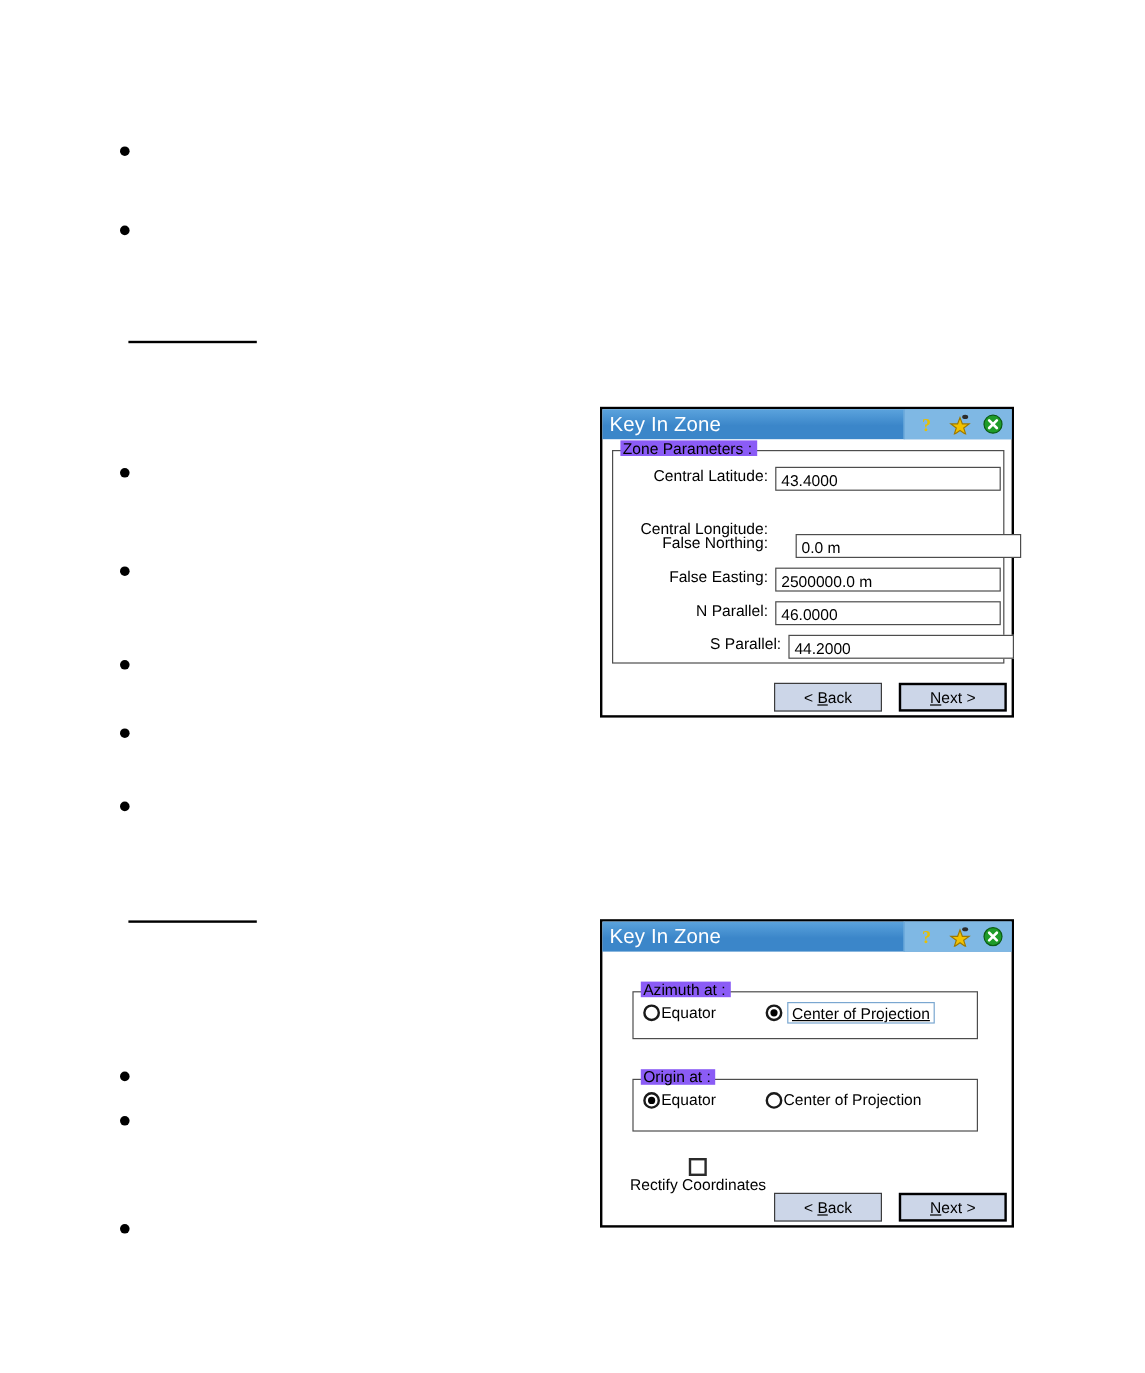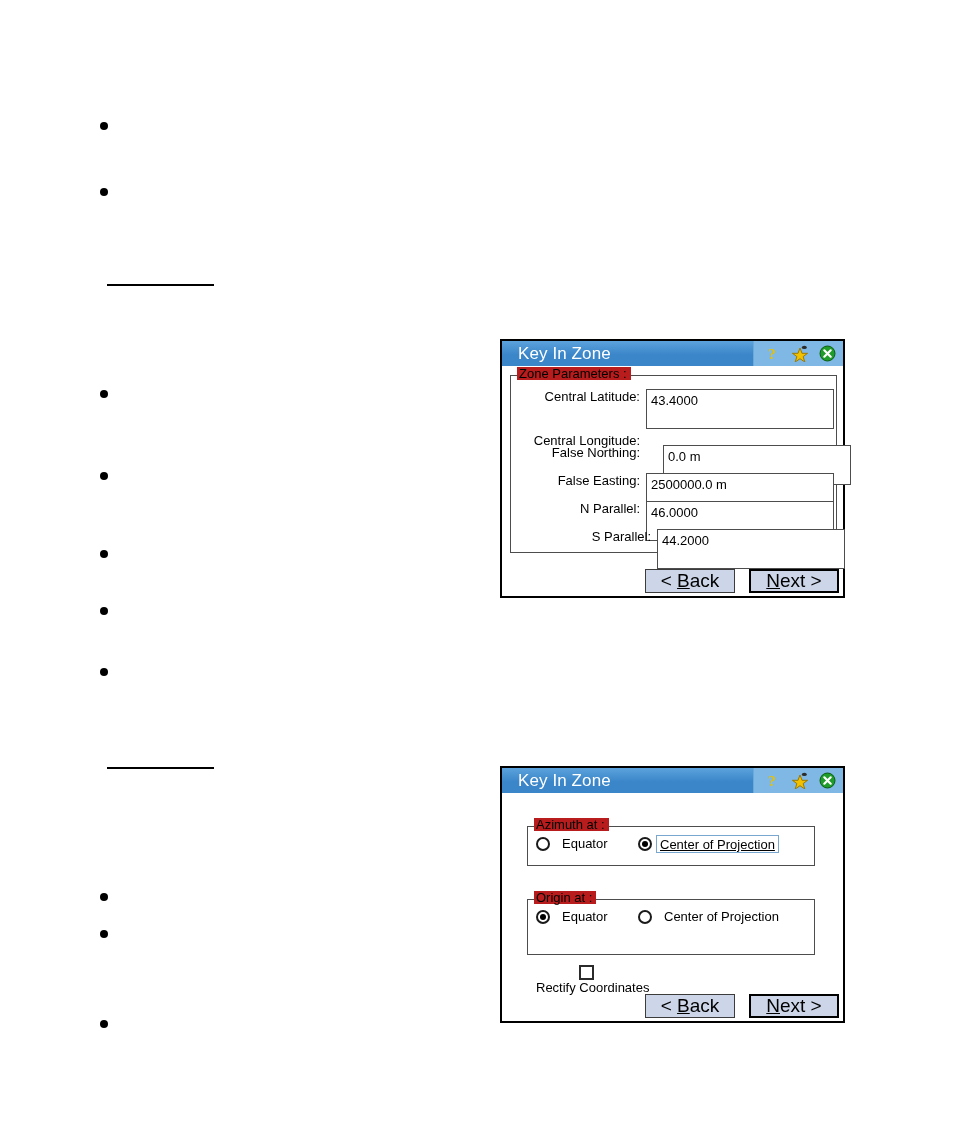--- a/index.html
+++ b/index.html
@@ -36,21 +36,21 @@
     background: #ffffff;
     border: 2px solid #000000;
     box-sizing: border-box;
   }
   .titlebar {
     height: 25px;
     background: linear-gradient(to bottom, #5ba3dd 0%, #3b86c9 55%, #3b86c9 100%);
     display: flex;
     align-items: center;
     justify-content: space-between;
-    padding: 0 0 0 16px;
+    padding: 0 0 0 6px;
     box-sizing: border-box;
   }
   .titlebar-text {
     color: #ffffff;
     font-size: 17px;
     line-height: 17px;
     letter-spacing: 0.1px;
     white-space: nowrap;
   }
   .titlebar-icons {
@@ -73,21 +73,21 @@
   
   .groupbox {
     position: absolute;
     border: 1px solid #4d4d4d;
     box-sizing: border-box;
   }
   .groupbox-legend {
     position: absolute;
     top: -9px;
     left: 6px;
-    background: #b91c1c;
+    background: #8b5cf6;
     padding: 0 4px 0 2px;
     font-size: 13px;
     line-height: 13px;
     white-space: nowrap;
   }
 
   
   .field-row {
     position: absolute;
     display: flex;
@@ -95,21 +95,21 @@
   }
   .field-label {
     font-size: 13px;
     text-align: right;
     white-space: nowrap;
     padding-right: 6px;
     width: 128px;
   }
   .field-input {
     width: 188px;
-    height: 40px;
+    height: 20px;
     border: 1px solid #4d4d4d;
     background: #ffffff;
     box-sizing: border-box;
     font-family: "Liberation Sans", sans-serif;
     font-size: 13px;
     color: #000000;
     padding: 0 0 0 4px;
     line-height: 22px;
     white-space: nowrap;
     overflow: hidden;
@@ -145,40 +145,40 @@
   .checkbox {
     width: 15px;
     height: 15px;
     border: 2px solid #2b2b2b;
     box-sizing: border-box;
     background: #ffffff;
     flex: 0 0 auto;
   }
   .opt-label {
     font-size: 13px;
-    padding-left: 12px;
+    padding-left: 1px;
     line-height: 15px;
   }
   .opt.focused .opt-label {
     border: 1px solid #7aa7d0;
     padding: 1px 3px 0 3px;
     margin-left: 4px;
     text-decoration: underline;
     line-height: 15px;
   }
 
   
   .btn {
     position: absolute;
     height: 24px;
     background: #ccd6e8;
     border: 1px solid #3c3c3c;
     box-sizing: border-box;
     font-family: "Liberation Sans", sans-serif;
-    font-size: 19px;
+    font-size: 13px;
     color: #000000;
     display: flex;
     align-items: center;
     justify-content: center;
     cursor: default;
   }
   .btn.default {
     border: 2px solid #000000;
   }
   .btn u { text-underline-offset: 1px; }
@@ -296,21 +296,21 @@
   </div>
   <div class="opt" style="left:34px; top:68px;">
     <span class="radio"></span>
     <span class="opt-label">Equator</span>
   </div>
   <div class="opt focused" style="left:136px; top:67px;">
     <span class="radio checked"></span>
     <span class="opt-label">Center of Projection</span>
   </div>
 
-  <div class="groupbox" style="left:25px; top:131px; width:288px; height:56px;">
+  <div class="groupbox" style="left:25px; top:131px; width:288px; height:44px;">
     <span class="groupbox-legend">Origin at :</span>
   </div>
   <div class="opt" style="left:34px; top:141px;">
     <span class="radio checked"></span>
     <span class="opt-label">Equator</span>
   </div>
   <div class="opt" style="left:136px; top:141px;">
     <span class="radio"></span>
     <span class="opt-label">Center of Projection</span>
   </div>

